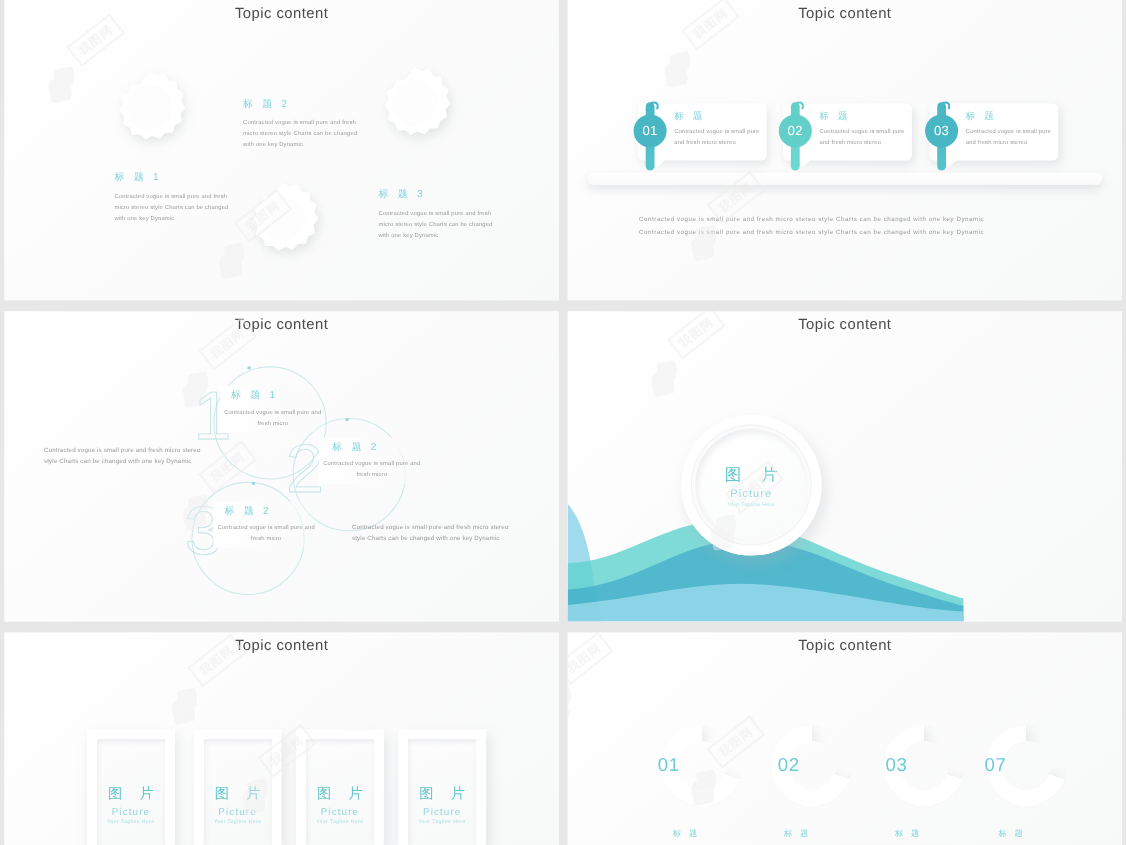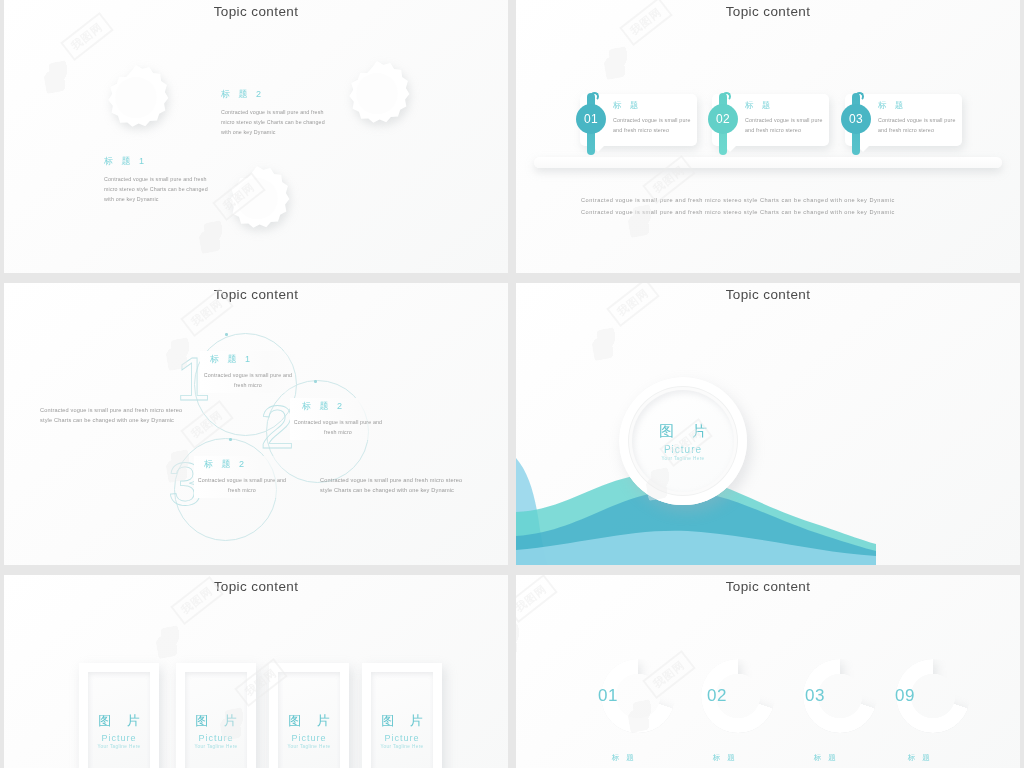--- a/index.html
+++ b/index.html
@@ -246,20 +246,24 @@
       <div style="position:absolute;left:100px;top:155px;width:108px;">
         <div class="cn-title">标 题 1</div>
         <div class="body-txt" style="margin-top:7px;">Contracted vogue is small pure and fresh micro stereo style Charts can be changed with one key Dynamic</div>
       </div>
 
       <div style="position:absolute;left:217px;top:88px;width:108px;">
         <div class="cn-title">标 题 2</div>
         <div class="body-txt" style="margin-top:7px;">Contracted vogue is small pure and fresh micro stereo style Charts can be changed with one key Dynamic</div>
       </div>
 
+      <div style="position:absolute;left:340px;top:170px;width:108px;">
+        <div class="cn-title">标 题 3</div>
+        <div class="body-txt" style="margin-top:7px;">Contracted vogue is small pure and fresh micro stereo style Charts can be changed with one key Dynamic</div>
+      </div>
 
       <div class="wm">
         <b style="left:58px;top:25px;">我图网</b>
         <i style="left:40px;top:62px;"></i>
         <b style="left:210px;top:185px;">我图网</b>
         <i style="left:195px;top:222px;"></i>
       </div>
     </div>
   </div>
 
@@ -441,21 +445,21 @@
 
       <div class="cring" style="left:185px;top:84px;"></div>
       <div class="cnum" style="left:191px;top:111px;">02</div>
       <div class="clabel" style="left:181px;top:178px;width:56px;">标 题</div>
 
       <div class="cring" style="left:287px;top:84px;"></div>
       <div class="cnum" style="left:289px;top:111px;">03</div>
       <div class="clabel" style="left:282px;top:178px;width:56px;">标 题</div>
 
       <div class="cring" style="left:380px;top:84px;"></div>
-      <div class="cnum" style="left:379px;top:111px;">09</div>
+      <div class="cnum" style="left:379px;top:111px;">07</div>
       <div class="clabel" style="left:376px;top:178px;width:56px;">标 题</div>
 
       <div class="wm">
         <b style="left:-10px;top:12px;">我图网</b>
         <i style="left:-20px;top:50px;"></i>
         <b style="left:128px;top:88px;">我图网</b>
         <i style="left:112px;top:126px;"></i>
       </div>
     </div>
   </div>

